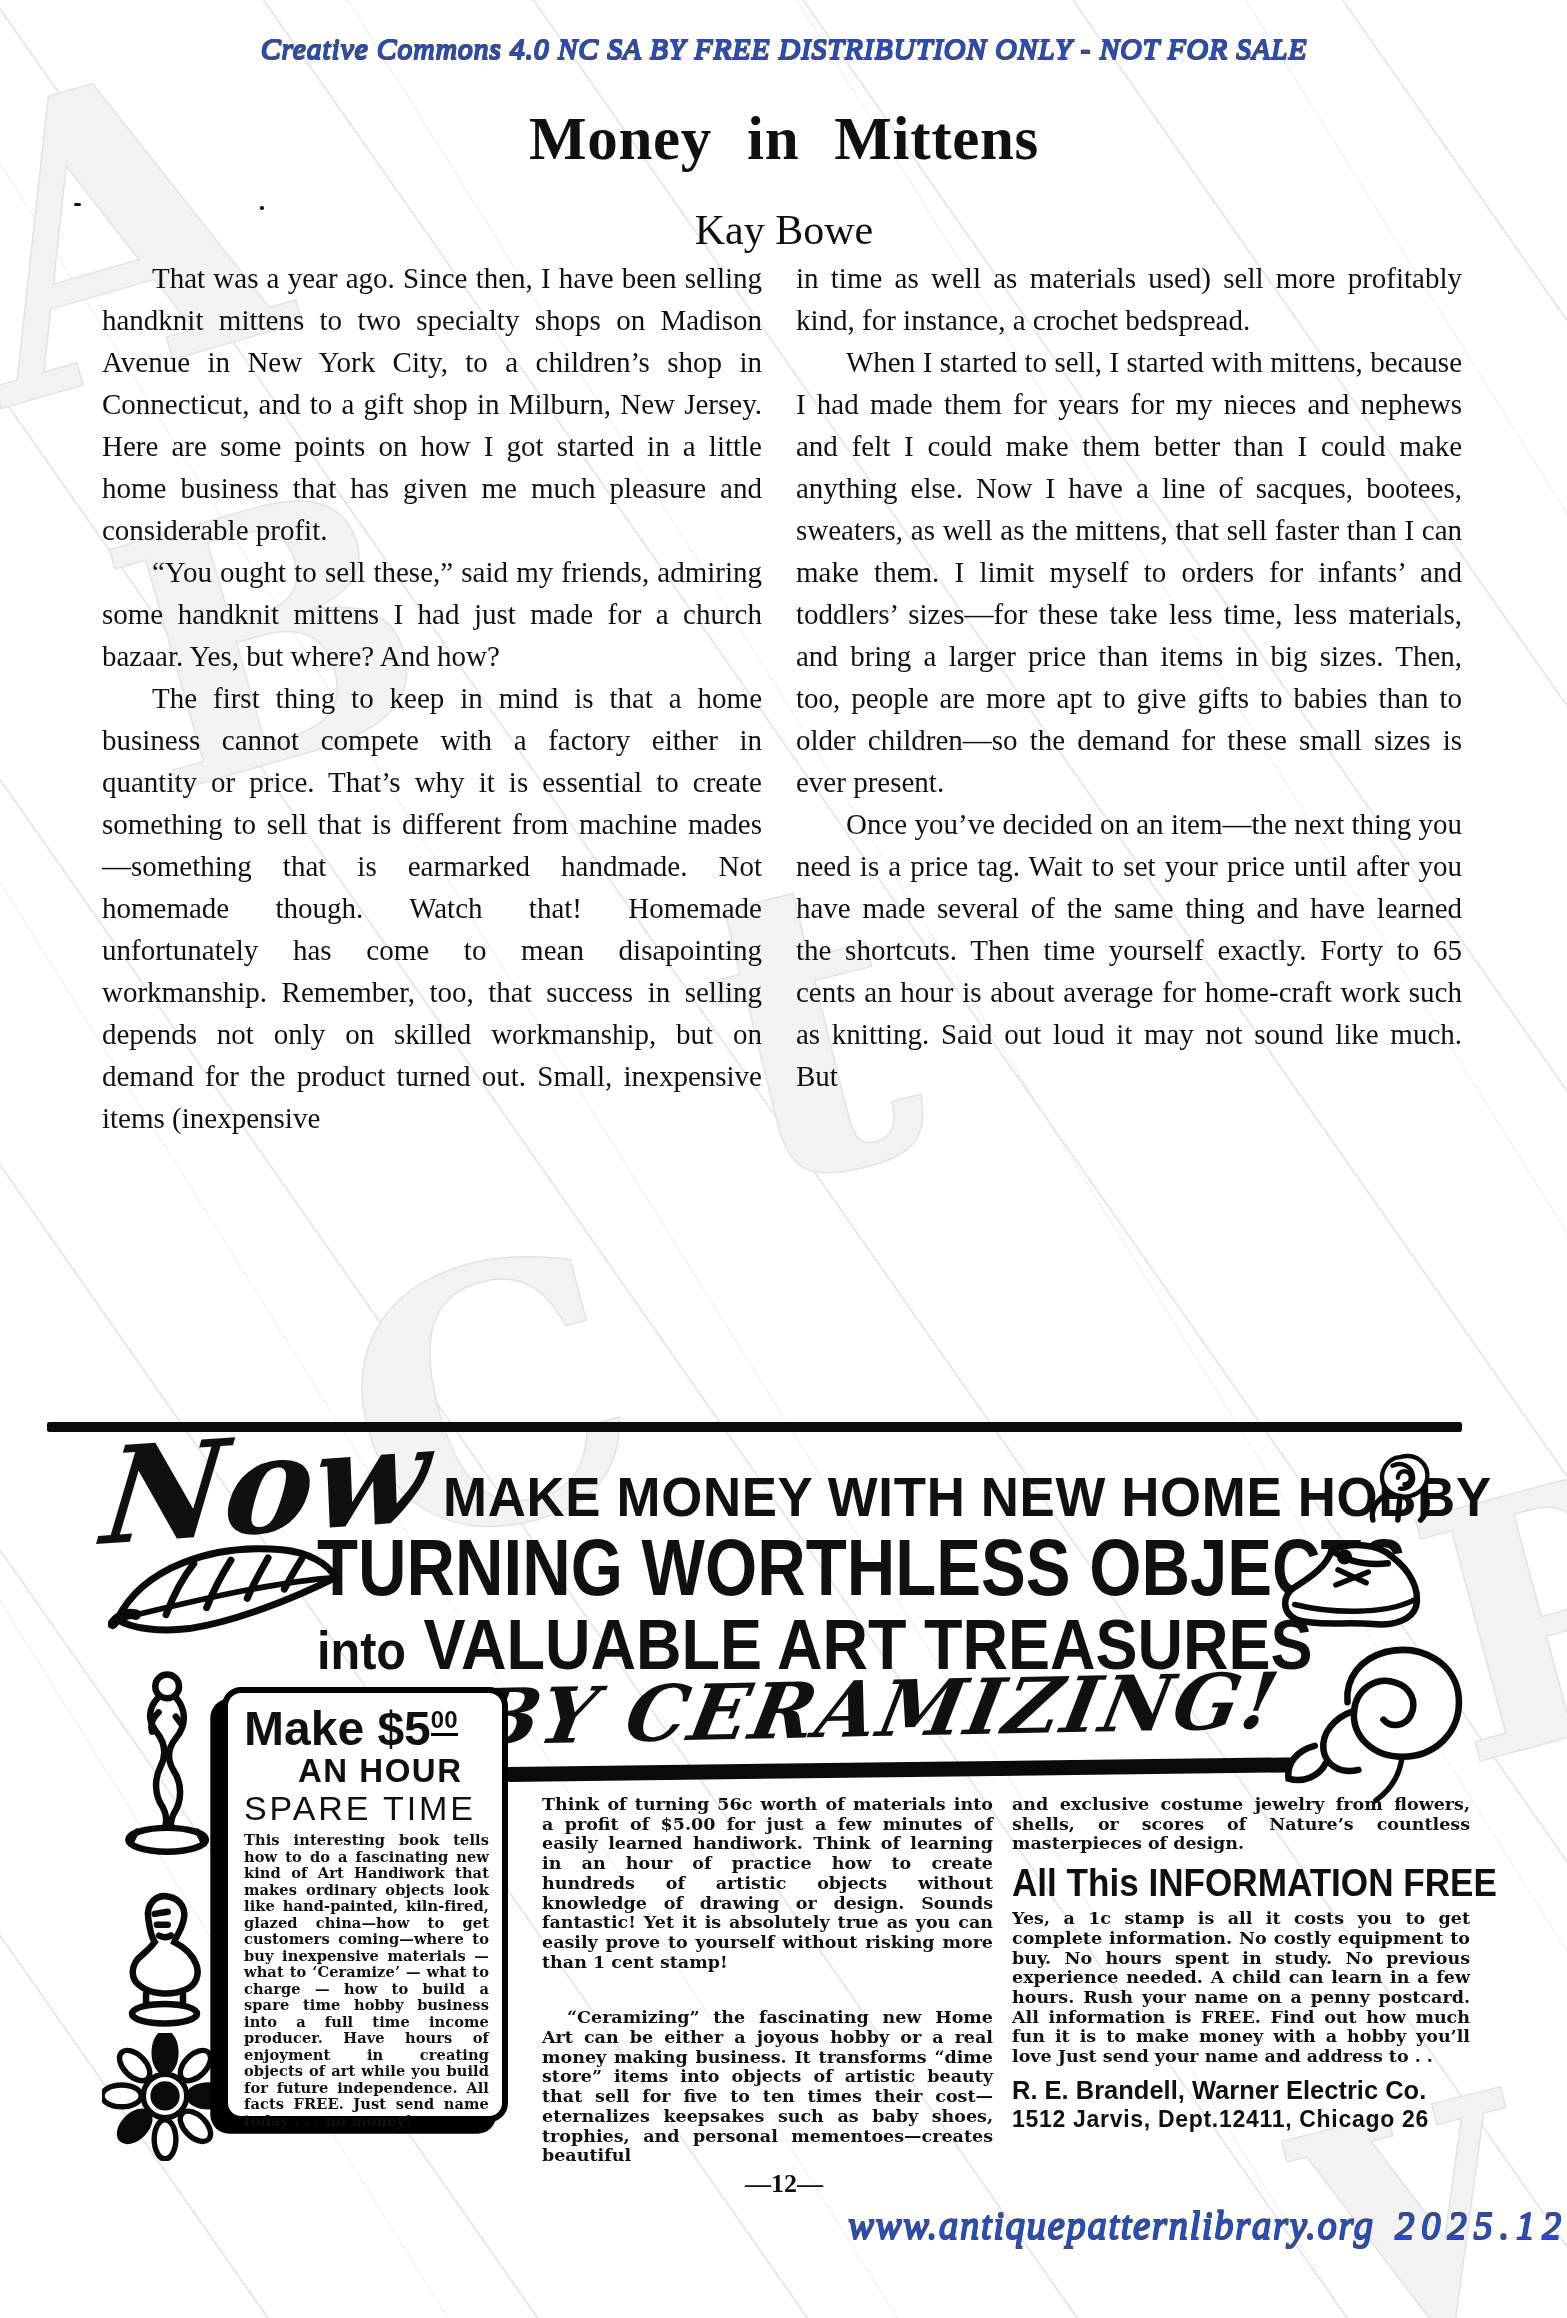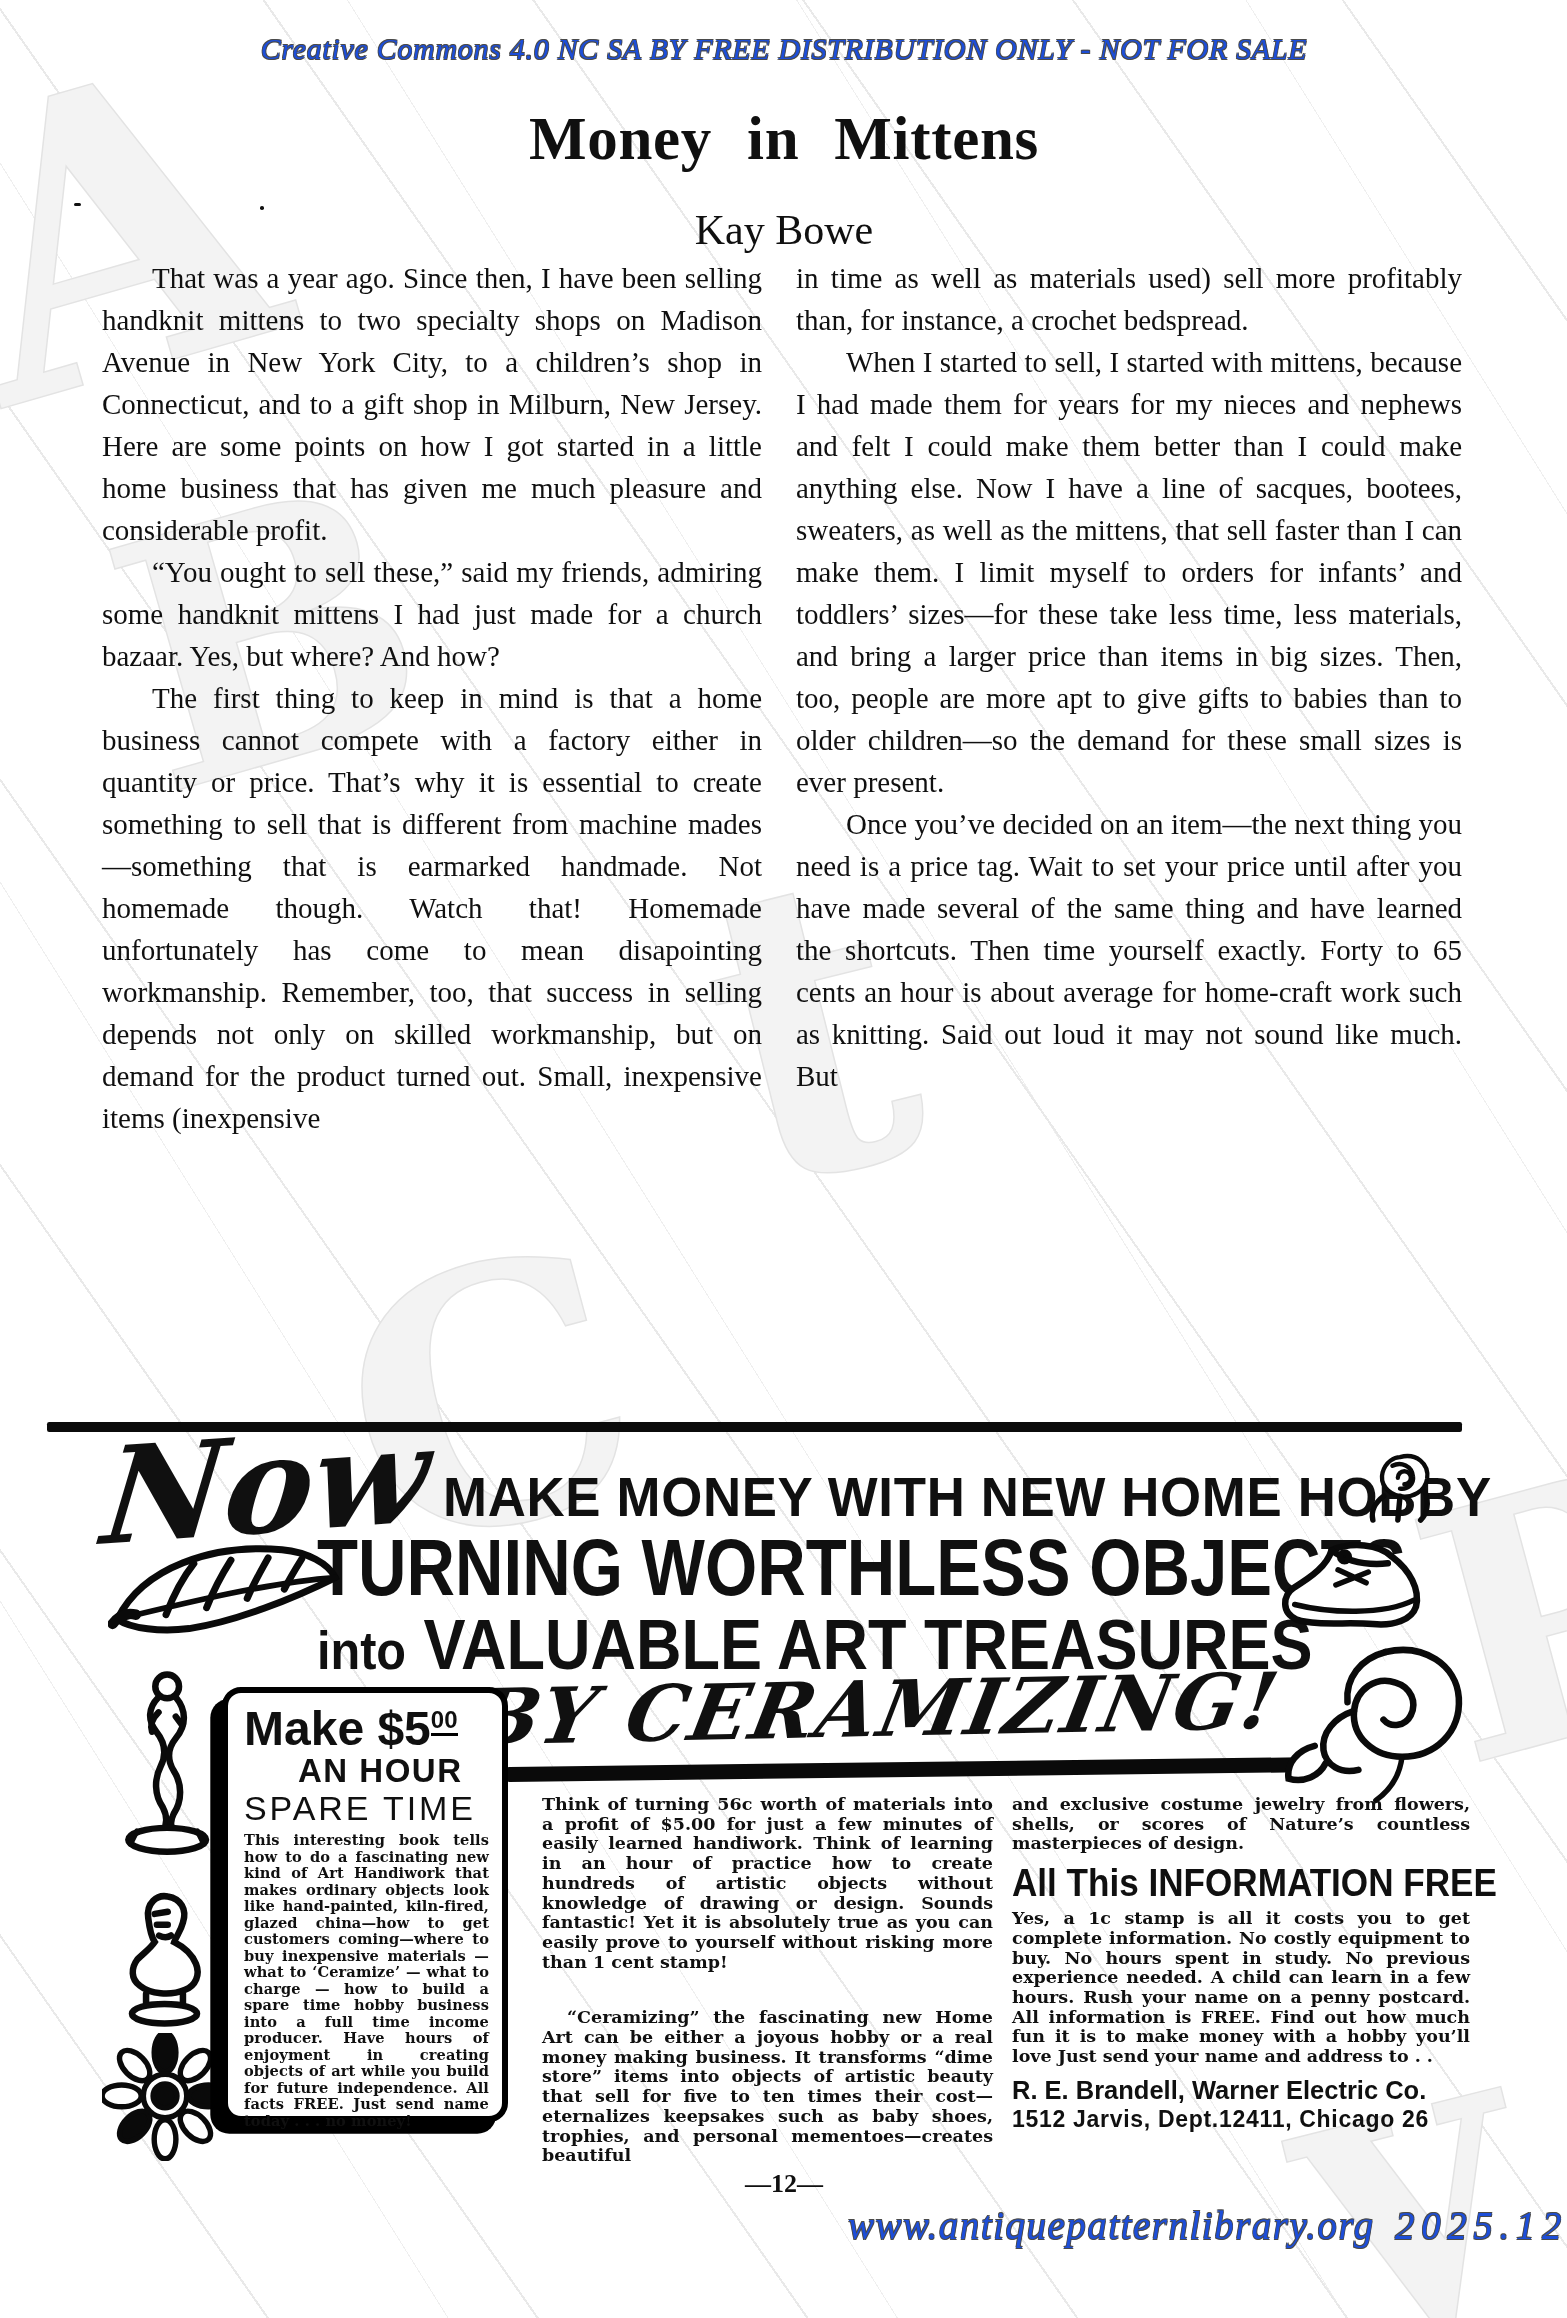--- a/index.html
+++ b/index.html
@@ -108,21 +108,21 @@
 
     <span class="speck" style="left:74px;top:203px;width:7.3px;height:2.9px;"></span>
     <span class="speck" style="left:260px;top:206px;width:3.6px;height:3.6px;border-radius:50%;"></span>
 
     <div class="col col-left">
       <p class="indent">That was a year ago.  Since then, I have been selling handknit mittens to two specialty shops on Madison Avenue in New York City, to a children’s shop in Connecticut, and to a gift shop in Milburn, New Jersey.  Here are some points on how I got started in a little home business that has given me much pleasure and considerable profit.</p>
       <p class="indent">“You ought to sell these,” said my friends, admiring some handknit mittens I had just made for a church bazaar.  Yes, but where?  And how?</p>
       <p class="indent">The first thing to keep in mind is that a home business cannot compete with a factory either in quantity or price. That’s why it is essential to create something to sell that is different from machine mades—something that is earmarked handmade.  Not homemade though.  Watch that!  Homemade unfortunately has come to mean disapointing workmanship. Remember, too, that success in selling depends not only on skilled workmanship, but on demand for the product turned out. Small, inexpensive items (inexpensive</p>
     </div>
     <div class="col col-right">
-      <p>in time as well as materials used) sell more profitably than, for instance, a crochet bedspread.</p>
+      <p>in time as well as materials used) sell more profitably kind, for instance, a crochet bedspread.</p>
       <p class="indent">When I started to sell, I started with mittens, because I had made them for years for my nieces and nephews and felt I could make them better than I could make anything else.  Now I have a line of sacques, bootees, sweaters, as well as the mittens, that sell faster than I can make them.  I limit myself to orders for infants’ and toddlers’ sizes—for these take less time, less materials, and bring a larger price than items in big sizes.  Then, too, people are more apt to give gifts to babies than to older children—so the demand for these small sizes is ever present.</p>
       <p class="indent">Once you’ve decided on an item—the next thing you need is a price tag. Wait to set your price until after you have made several of the same thing and have learned the shortcuts.  Then time yourself exactly.  Forty to 65 cents an hour is about average for home-craft work such as knitting.  Said out loud it may not sound like much.  But</p>
     </div>
 
     <div class="ad">
       <div class="rule"></div>
 
       <div class="now brush">Now</div>
       <div class="head-top">MAKE MONEY WITH NEW HOME HOBBY</div>
       <div class="head-1">TURNING WORTHLESS OBJECTS</div>

